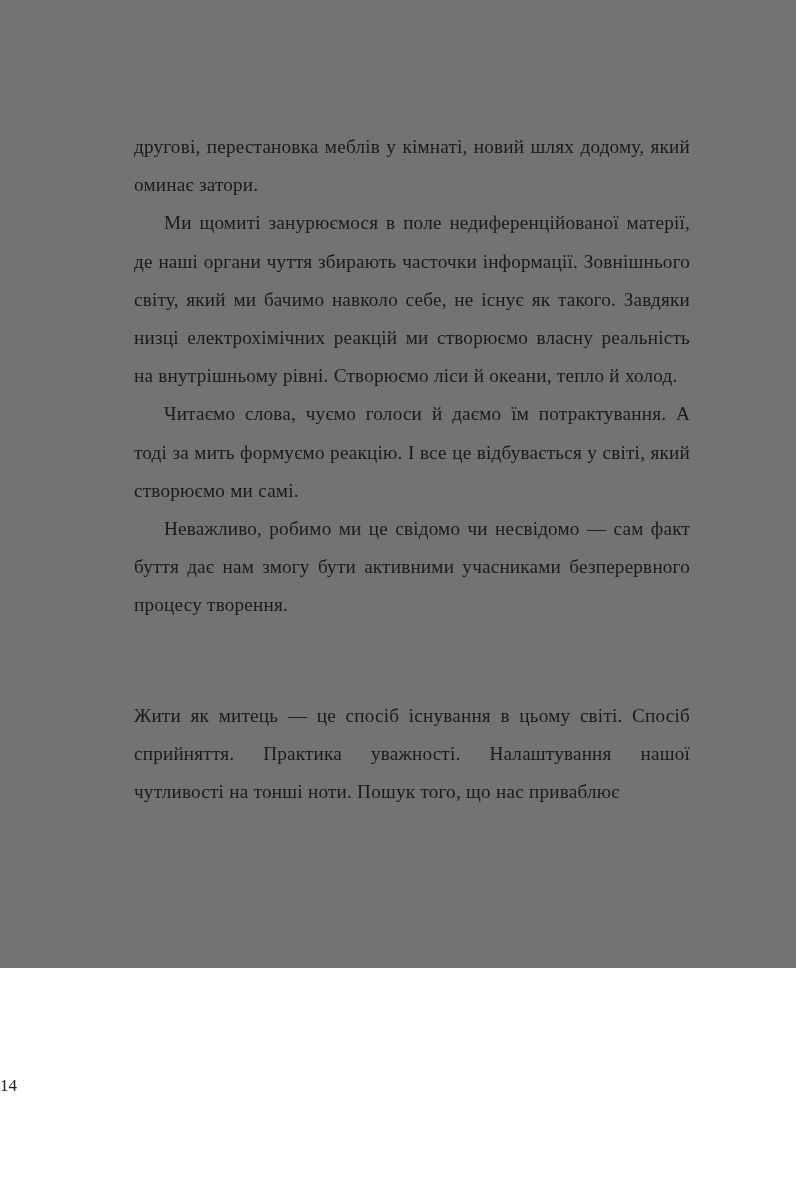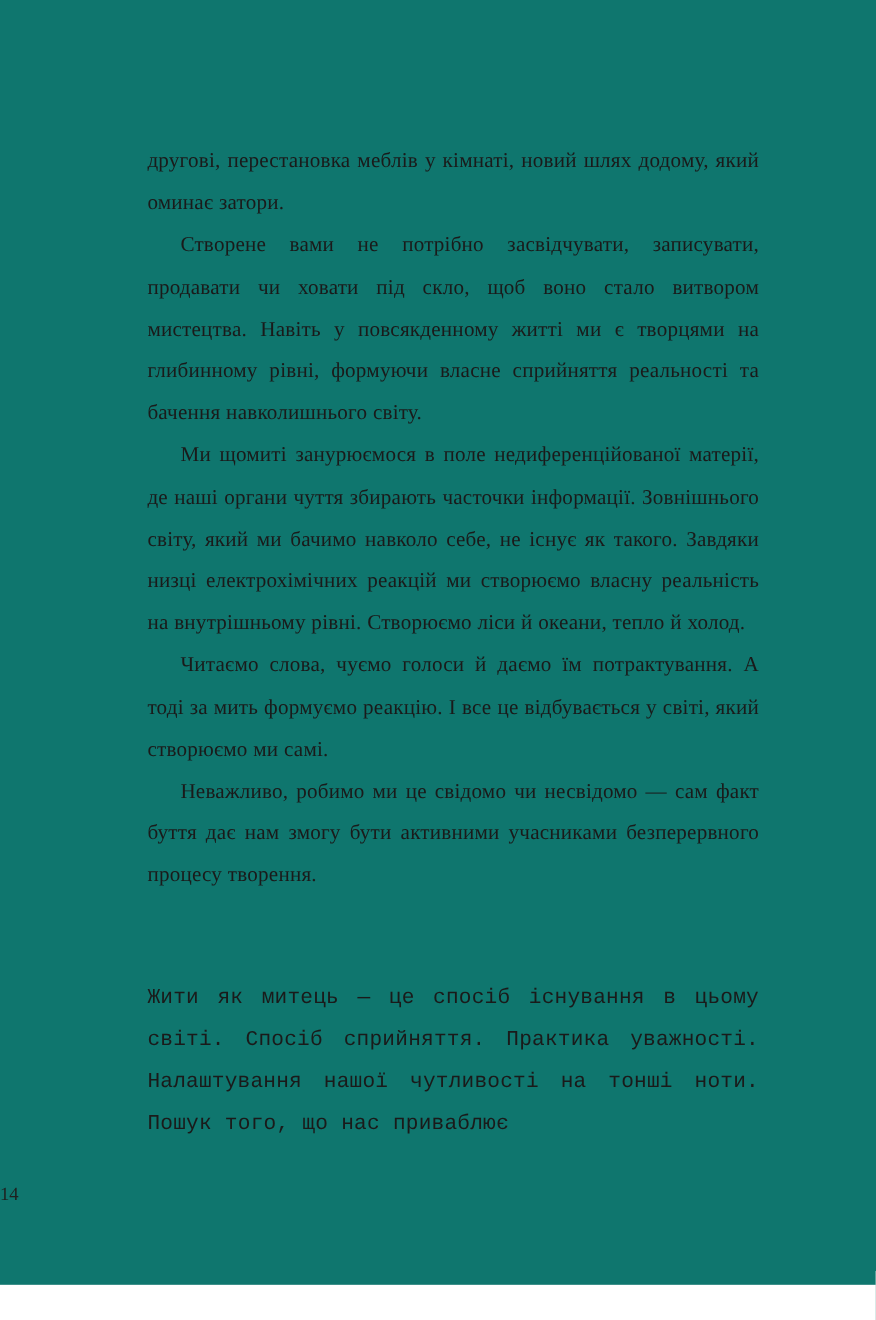--- a/index.html
+++ b/index.html
@@ -12,22 +12,22 @@
     height: 1200px;
     position: relative;
     font-family: "Liberation Serif", "DejaVu Serif", serif;
     color: #1a1a1a;
     overflow: hidden;
   }
   .page {
     position: absolute;
     left: 0; top: 0;
     width: 796px;
-    height: 1168px;
-    background: #0f766e;
+    height: 968px;
+    background: #737373;
   }
   .text-block {
     position: absolute;
     left: 134px;
     top: 128px;
     width: 556px;
   }
   p.para {
     margin: 0;
     font-size: 19.2px;
@@ -38,21 +38,20 @@
     hyphens: manual;
     -webkit-hyphens: manual;
     letter-spacing: 0.01em;
     word-spacing: 0.01em;
   }
   p.para.no-indent {
     text-indent: 0;
   }
   p.para.last-line-natural {
     text-align-last: left;
-    font-family: Liberation Mono, monospace;
   }
   .section-break {
     height: 72px;
   }
   .folio {
     position: absolute;
     left: 0;
     top: 1076px;
     width: 796px;
     text-align: left;
@@ -63,21 +62,20 @@
 </style>
 </head>
 <body>
 
 <div class="page">
 
   <div class="text-block">
 
     <p class="para no-indent">другові, перестановка меблів у кімнаті, новий шлях додому, який оминає затори.</p>
 
-    <p class="para">Створене вами не потрібно засвідчувати, записувати, продавати чи ховати під скло, щоб воно стало витвором мистецтва. Навіть у повсякденному житті ми є творцями на глибинному рівні, формуючи власне сприйняття реальності та бачення навколишнього світу.</p>
 
     <p class="para">Ми щомиті занурюємося в поле недиференційованої матерії, де наші органи чуття збирають часточки інформації. Зовнішнього світу, який ми бачимо навколо себе, не існує як такого. Завдяки низці електрохімічних реакцій ми створюємо власну реальність на внутрішньому рівні. Створюємо ліси й океани, тепло й холод.</p>
 
     <p class="para">Читаємо слова, чуємо голоси й даємо їм потрактування. А тоді за мить формуємо реакцію. І все це відбувається у світі, який створюємо ми самі.</p>
 
 
     <p class="para">Неважливо, робимо ми це свідомо чи несвідомо — сам факт буття дає нам змогу бути активними учасниками безперервного процесу творення.</p>
 
     <div class="section-break"></div>
 

